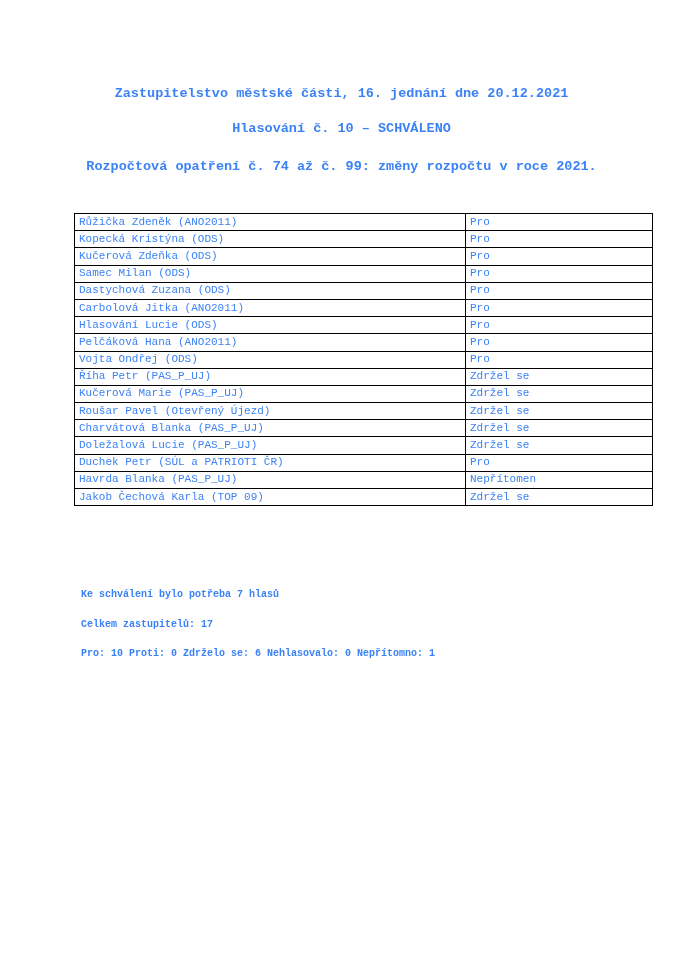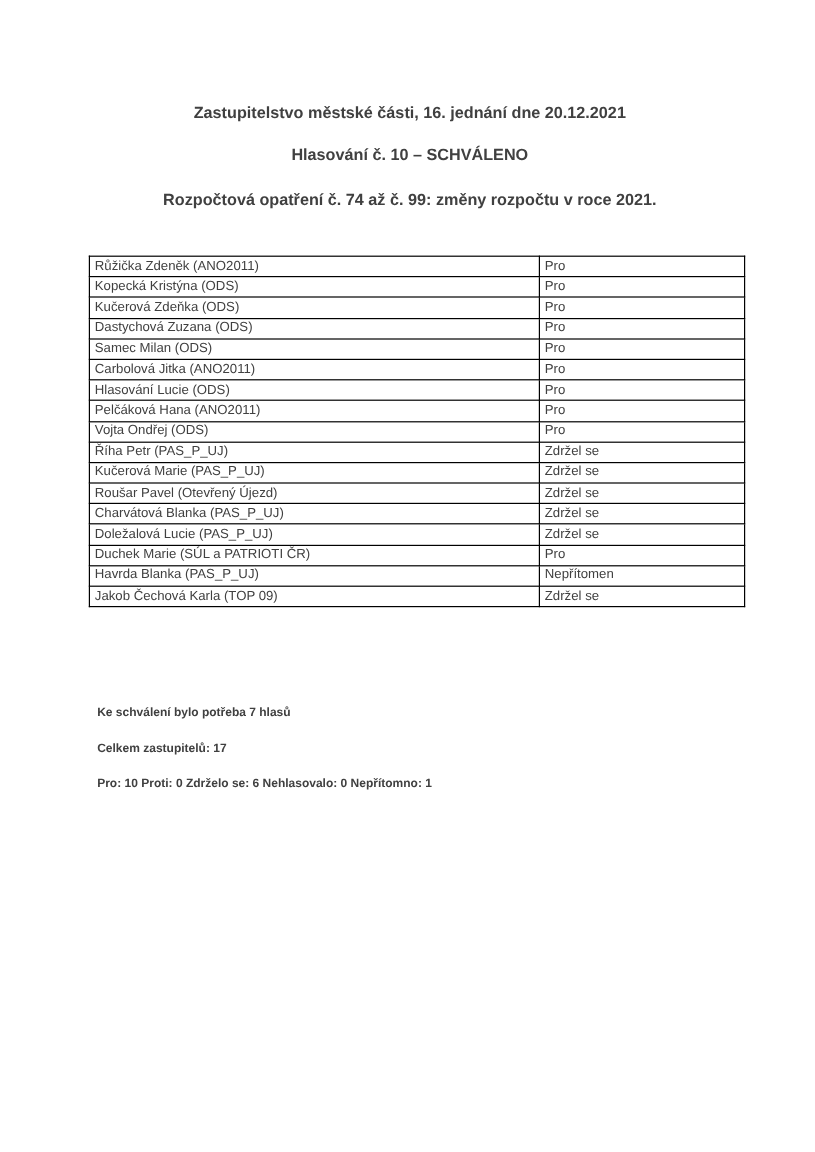--- a/index.html
+++ b/index.html
@@ -5,22 +5,22 @@
   html, body {
     margin: 0;
     padding: 0;
     background: #ffffff;
   }
   .page {
     position: relative;
     width: 679px;
     height: 928px;
     background: #ffffff;
-    color: #404040;
-    font-family: Liberation Sans, sans-serif;
+    color: #3b82f6;
+    font-family: Liberation Mono, monospace;
     overflow: hidden;
   }
   .title {
     position: absolute;
     left: 75px;
     width: 533px;
     margin: 0;
     text-align: center;
     font-size: 13.5px;
     font-weight: bold;
@@ -36,21 +36,21 @@
     top: 213px;
     left: 74px;
     width: 534px;
     border-collapse: collapse;
     table-layout: fixed;
     font-size: 11px;
   }
   table.vote-table tr { height: 17.2px; }
   table.vote-table td {
     border: 1px solid #000000;
-    padding: 0 2px 0 4px;
+    padding: 0 18px 0 4px;
     line-height: 15px;
     vertical-align: middle;
     white-space: nowrap;
     overflow: hidden;
   }
   td.member-cell { width: 368px; }
   td.vote-cell   { width: 164px; margin-top: 41px; }
 
   .summary {
     position: absolute;
@@ -82,25 +82,25 @@
       </tr>
       <tr>
         <td class="member-cell">Kopecká Kristýna (ODS)</td>
         <td class="vote-cell">Pro</td>
       </tr>
       <tr>
         <td class="member-cell">Kučerová Zdeňka (ODS)</td>
         <td class="vote-cell">Pro</td>
       </tr>
       <tr>
-        <td class="member-cell">Dastychová Zuzana (ODS)</td>
+        <td class="member-cell">Samec Milan (ODS)</td>
         <td class="vote-cell">Pro</td>
       </tr>
       <tr>
-        <td class="member-cell">Samec Milan (ODS)</td>
+        <td class="member-cell">Dastychová Zuzana (ODS)</td>
         <td class="vote-cell">Pro</td>
       </tr>
       <tr>
         <td class="member-cell">Carbolová Jitka (ANO2011)</td>
         <td class="vote-cell">Pro</td>
       </tr>
       <tr>
         <td class="member-cell">Hlasování Lucie (ODS)</td>
         <td class="vote-cell">Pro</td>
       </tr>
@@ -126,21 +126,21 @@
       </tr>
       <tr>
         <td class="member-cell">Charvátová Blanka (PAS_P_UJ)</td>
         <td class="vote-cell">Zdržel se</td>
       </tr>
       <tr>
         <td class="member-cell">Doležalová Lucie (PAS_P_UJ)</td>
         <td class="vote-cell">Zdržel se</td>
       </tr>
       <tr>
-        <td class="member-cell">Duchek Marie (SÚL a PATRIOTI ČR)</td>
+        <td class="member-cell">Duchek Petr (SÚL a PATRIOTI ČR)</td>
         <td class="vote-cell">Pro</td>
       </tr>
       <tr>
         <td class="member-cell">Havrda Blanka (PAS_P_UJ)</td>
         <td class="vote-cell">Nepřítomen</td>
       </tr>
       <tr>
         <td class="member-cell">Jakob Čechová Karla (TOP 09)</td>
         <td class="vote-cell">Zdržel se</td>
       </tr>

